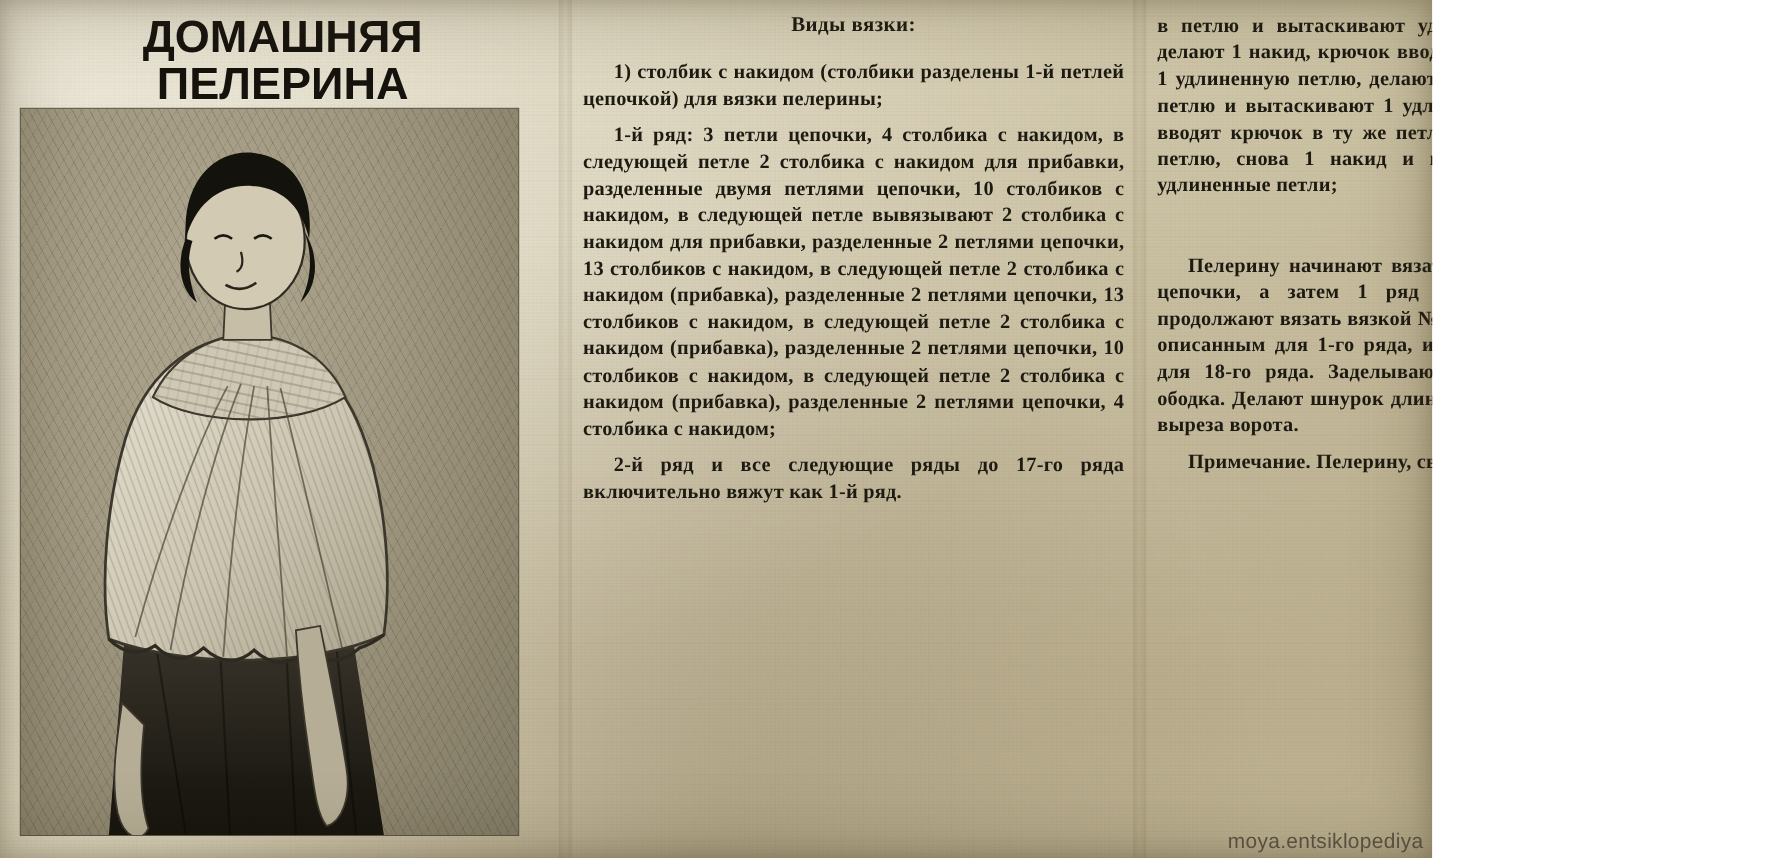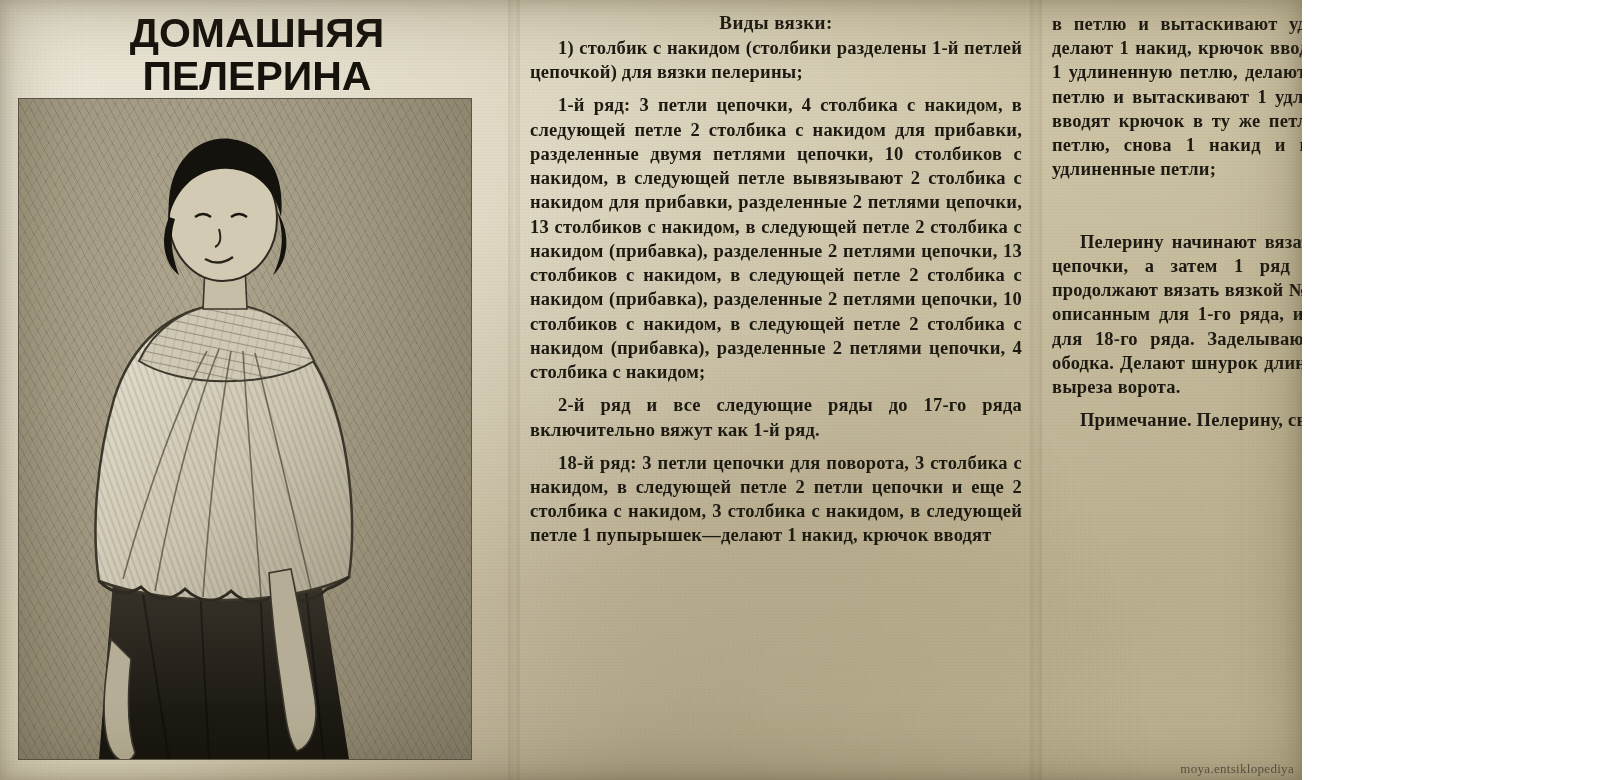--- a/index.html
+++ b/index.html
@@ -110,21 +110,21 @@
     margin: 0 0 9px 0;
     font-size: 18.5px;
     line-height: 1.31;
     text-align: justify;
     text-indent: 28px;
     letter-spacing: .2px;
     font-weight: 600;
   }
   .textcol p.noindent { text-indent: 0; }
   .section-head {
-    margin: 0 0 2px 0;
+    margin: 0 0 20px 0;
     font-size: 19px;
     font-weight: 700;
     text-align: center;
     text-indent: 0;
     letter-spacing: .4px;
   }
   .section-head-2 {
     margin: 16px 0 10px 0;
     font-size: 19px;
     font-weight: 700;
@@ -135,22 +135,22 @@
   #mid-text  { left: 530px; width: 492px; top: 12px; }
   #right-text{ left: 1052px; width: 545px; top: 12px; }
 
   .bold-lead { font-weight: 700; }
 
   
   .watermark {
     position: absolute;
     right: 8px;
     bottom: 3px;
-    font-family: Liberation Serif, serif;
-    font-size: 13px;
+    font-family: Liberation Sans, sans-serif;
+    font-size: 19px;
     color: #4a4336;
     opacity: .85;
     letter-spacing: .3px;
     margin-left: 10px;
   }
 
   
   .vignette {
     position: absolute;
     inset: 0;
@@ -239,21 +239,20 @@
       <path d="M92 540 C86 580 82 612 88 640 C94 664 110 668 116 654 C108 630 108 598 112 560 Z" fill="#b5ad95" stroke="#3b362b" stroke-width="1.6"></path>
       <circle cx="100" cy="678" r="14" fill="none" stroke="#2b2720" stroke-width="3"></circle>
     </svg>
   </div>
 
   <div class="textcol" id="mid-text">
     <div class="section-head">Виды вязки:</div>
     <p>1) столбик с накидом (столбики разделены 1-й петлей цепочкой) для вязки пелерины;</p>
     <p>1-й ряд: 3 петли цепочки, 4 столбика с накидом, в следующей петле 2 столбика с накидом для прибавки, разделенные двумя петлями цепочки, 10 столбиков с накидом, в следующей петле вывязывают 2 столбика с накидом для прибавки, разделенные 2 петлями цепочки, 13 столбиков с накидом, в следующей петле 2 столбика с накидом (прибавка), разделенные 2 петлями цепочки, 13 столбиков с накидом, в следующей петле 2 столбика с накидом (прибавка), разделенные 2 петлями цепочки, 10 столбиков с накидом, в следующей петле 2 столбика с накидом (прибавка), разделенные 2 петлями цепочки, 4 столбика с накидом;</p>
     <p>2-й ряд и все следующие ряды до 17-го ряда включительно вяжут как 1-й ряд.</p>
-    <p>18-й ряд: 3 петли цепочки для поворота, 3 столбика с накидом, в следующей петле 2 петли цепочки и еще 2 столбика с накидом, 3 столбика с накидом, в следующей петле 1 пупырышек—делают 1 накид, крючок вводят</p>
   </div>
 
   <div class="textcol" id="right-text">
     <p class="noindent">в петлю и вытаскивают удлиненную петлю, равную 2 см, делают 1 накид, крючок вводят в ту же петлю и вытаскивают 1 удлиненную петлю, делают 1 накид, вводят крючок в ту же петлю и вытаскивают 1 удлиненную петлю, делают 1 накид, вводят крючок в ту же петлю и вытаскивают 1 удлиненную петлю, снова 1 накид и вывязывают в один прием все удлиненные петли;</p>
 
     <div class="section-head-2">Исполнение</div>
     <p>Пелерину начинают вязать с выреза ворота. Вяжут 46 см цепочки, а затем 1 ряд столбиков с накидом. Дальше продолжают вязать вязкой № 2, вывязывая 17 рядов способом, описанным для 1-го ряда, и 12 рядов—способом, описанным для 18-го ряда. Заделывают пелерину 1 рядом вязки для ободка. Делают шнурок длиной в 80 см и продевают его около выреза ворота.</p>
 
     <p><span class="bold-lead">Примечание.</span><span> Пелерину, связанную ряда вязкой, не гладят.</span></p>
   </div>

